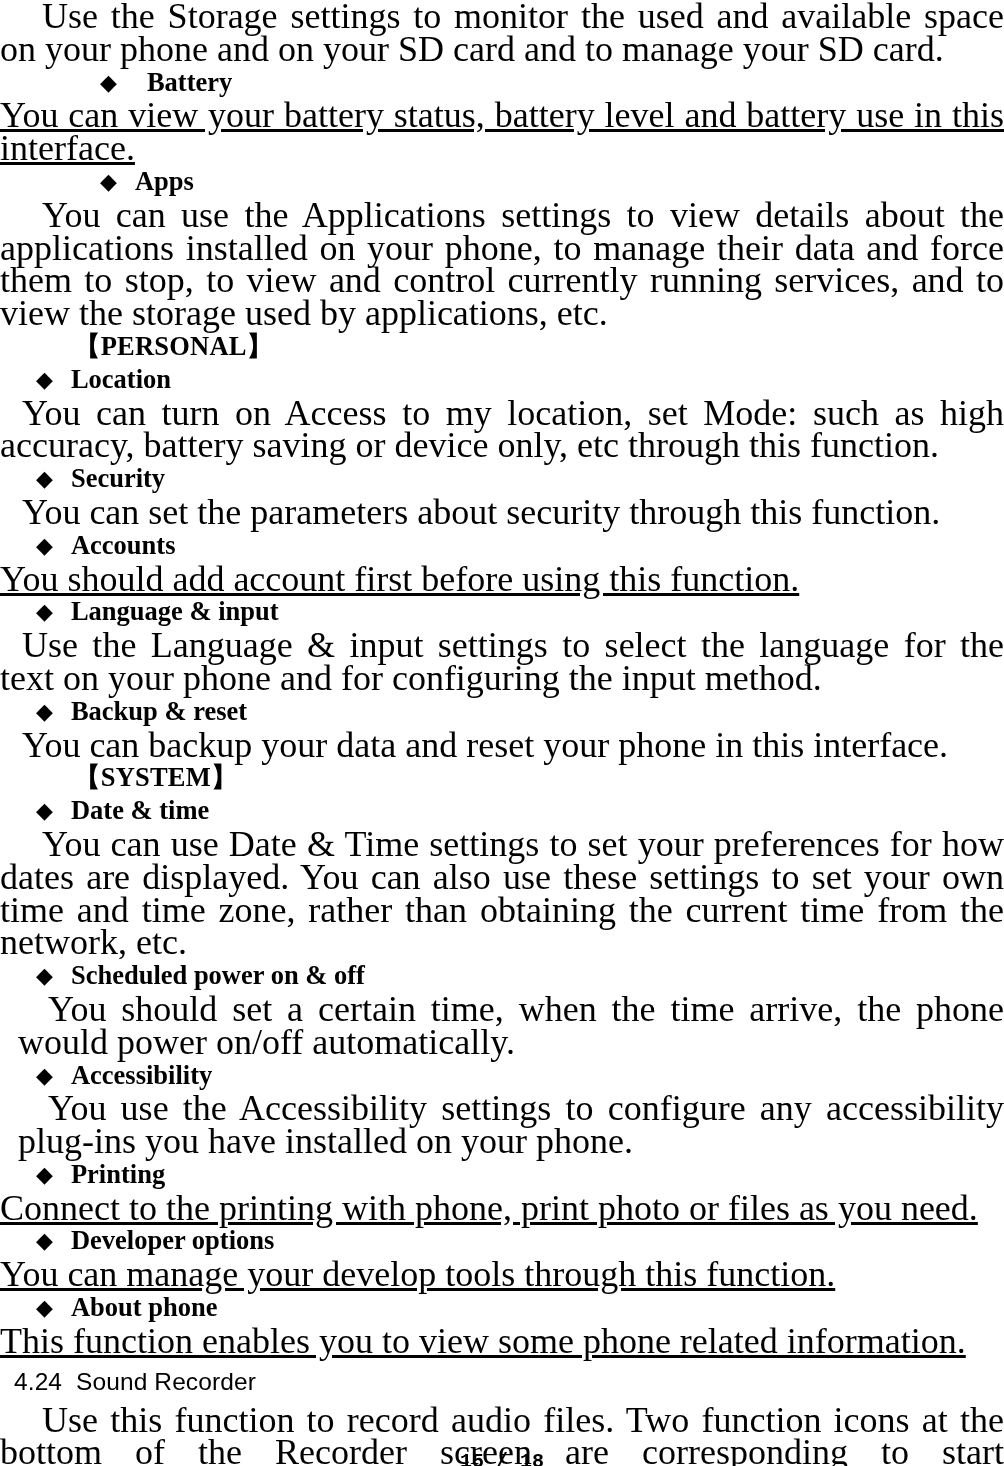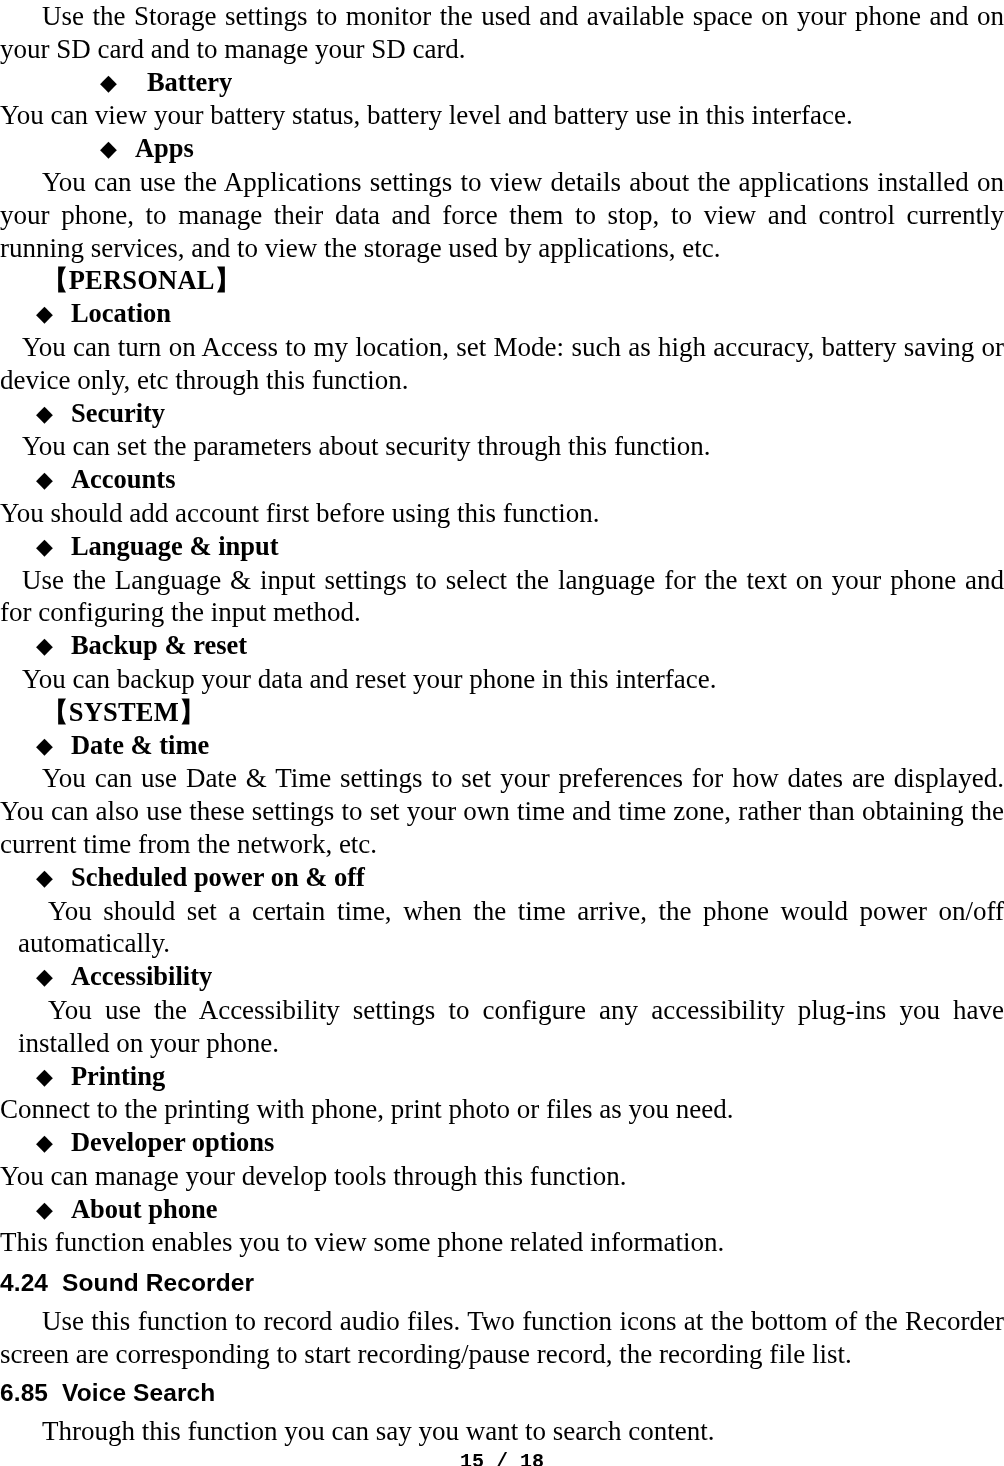--- a/index.html
+++ b/index.html
@@ -27,30 +27,30 @@
   .flow {
     position: absolute;
     left: 0px;
     top: 0px;
     width: 1004px;
   }
 
   
   p.para {
     margin: 0;
-    font-size: 27px;
+    font-size: 36px;
     line-height: 32.8px;
     text-align: justify;
     text-justify: inter-word;
     word-spacing: 0px;
   }
   p.para.ind-lg  { text-indent: 42px; }
   p.para.ind-md  { text-indent: 30px; padding-left: 18px; }
   p.para.ind-sm  { text-indent: 22px; }
-  p.para.ind-none{ text-indent: 0px; }
+  p.para.ind-none{ text-indent: 0px; text-decoration: underline; }
   p.para.lastfull { text-align-last: left; }
 
   
   .bullet-line {
     margin: 0;
     font-size: 26.5px;
     line-height: 32.8px;
     font-weight: bold;
     white-space: nowrap;
   }
@@ -66,34 +66,35 @@
     display: inline-block;
   }
   .bullet-indent-1 { padding-left: 100px; }
   .bullet-indent-2 { padding-left: 36px; }
   .gap-wide .blabel { margin-left: 30px; }
   .gap-norm .blabel { margin-left: 18px; }
 
   
   .group-head {
     margin: 0;
-    padding-left: 42px;
+    padding-left: 74px;
     font-size: 26.5px;
     line-height: 32.8px;
     font-weight: bold;
     letter-spacing: 0.2px;
   }
 
   
   .section-head {
     margin: 0;
+    padding-left: 14px;
     font-family: "Liberation Sans", "DejaVu Sans", sans-serif;
     font-size: 24.5px;
     line-height: 40px;
-    font-weight: bold;
+    font-weight: normal;
     letter-spacing: 0.1px;
   }
   .section-head .num { margin-right: 14px; }
 
   
   .footer {
     position: absolute;
     left: 0;
     right: 0;
     top: 1422px;

